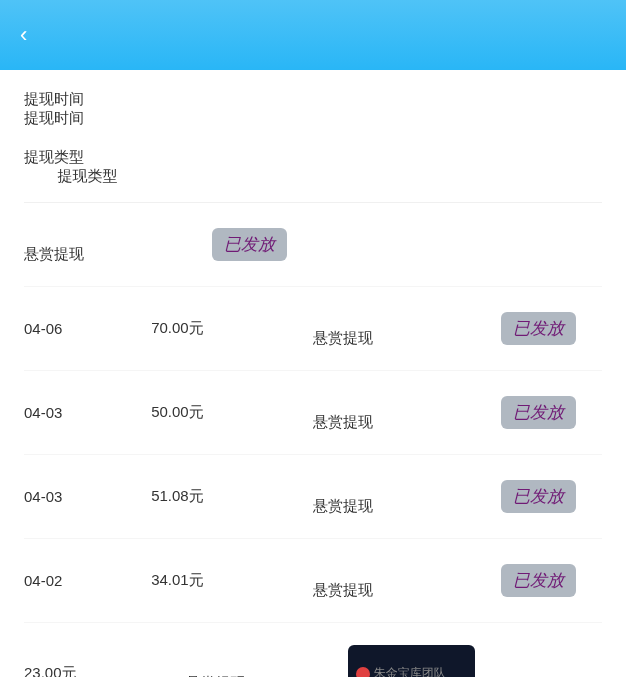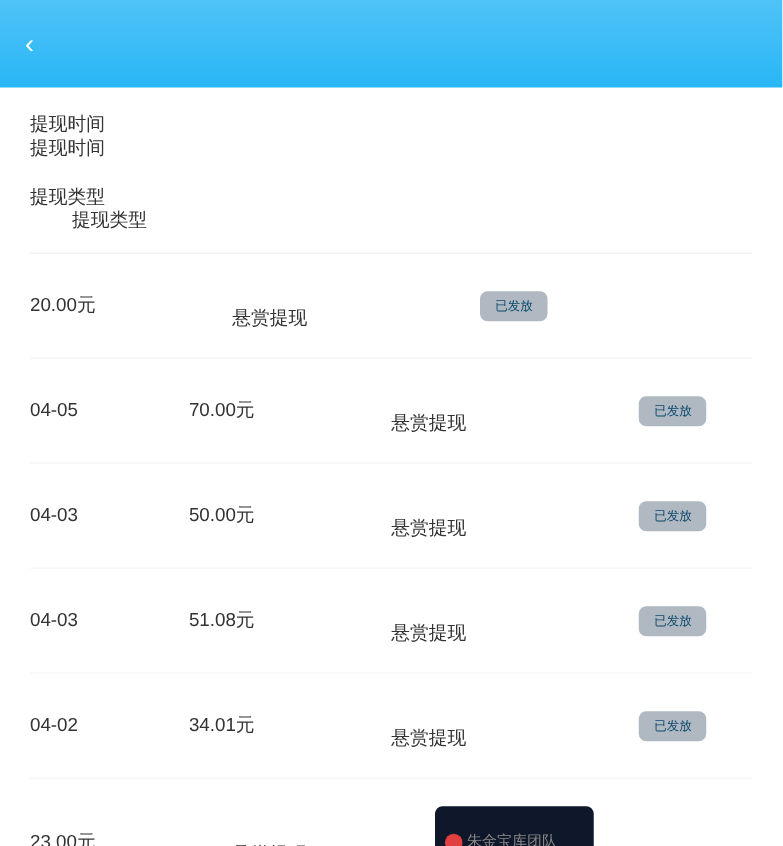--- a/index.html
+++ b/index.html
@@ -84,26 +84,27 @@
       border-bottom: 1px solid #f5f5f5;
     }
 
     .table-row .col {
       font-size: 15px;
       color: #333333;
     }
 
     .status-badge {
       background: #b0b0b0;
-      color: #0c4a6e;
+      color: #701a75;
       border-radius: 6px;
       padding: 5px 12px;
-      font-size: 10px;
+      font-size: 17px;
       display: inline-block;
       white-space: nowrap;
+      font-style: italic;
     }
 
     .status-badge.released {
       background: #b0b8c1;
     }
 
     .watermark {
       display: flex;
       align-items: center;
       gap: 4px;
@@ -132,29 +133,28 @@
 
 <div class="content">
   <div class="table-header">
     <div class="col col-time">提现时间</div>
     <div class="col col-amount">提现时间</div>
     <div class="col col-type">提现类型</div>
     <div class="col col-status">提现类型</div>
   </div>
 
   <div class="table-row">
-    <div class="col col-amount">20.00元</div>
     <div class="col col-type">悬赏提现</div>
     <div class="col col-status">
       <span class="status-badge released">已发放</span>
     </div>
   </div>
 
   <div class="table-row">
-    <div class="col col-time">04-05</div>
+    <div class="col col-time">04-06</div>
     <div class="col col-amount">70.00元</div>
     <div class="col col-type">悬赏提现</div>
     <div class="col col-status">
       <span class="status-badge released">已发放</span>
     </div>
   </div>
 
   <div class="table-row">
     <div class="col col-time">04-03</div>
     <div class="col col-amount">50.00元</div>

